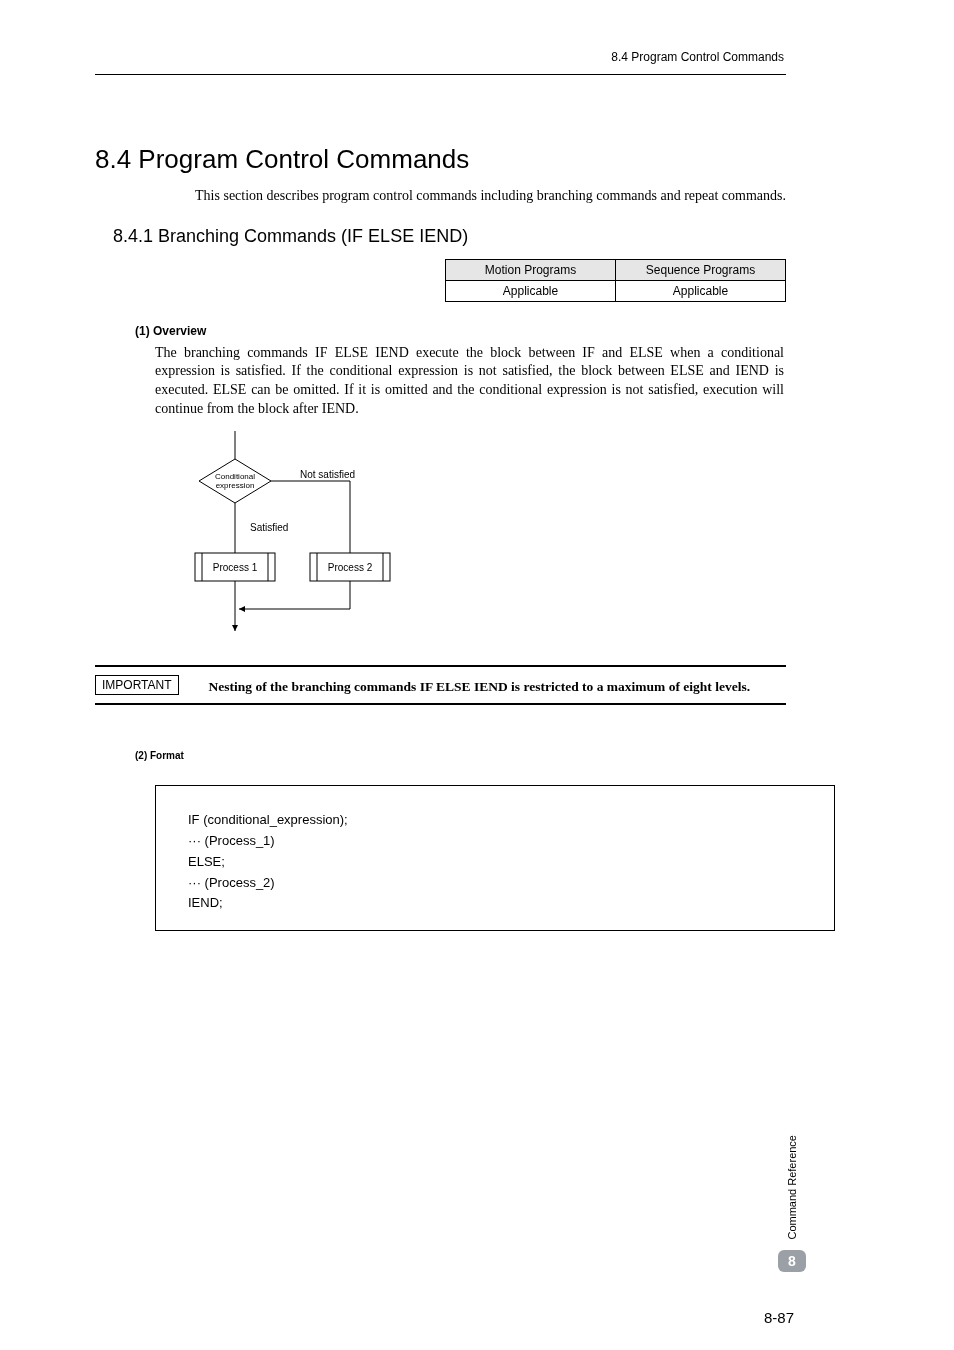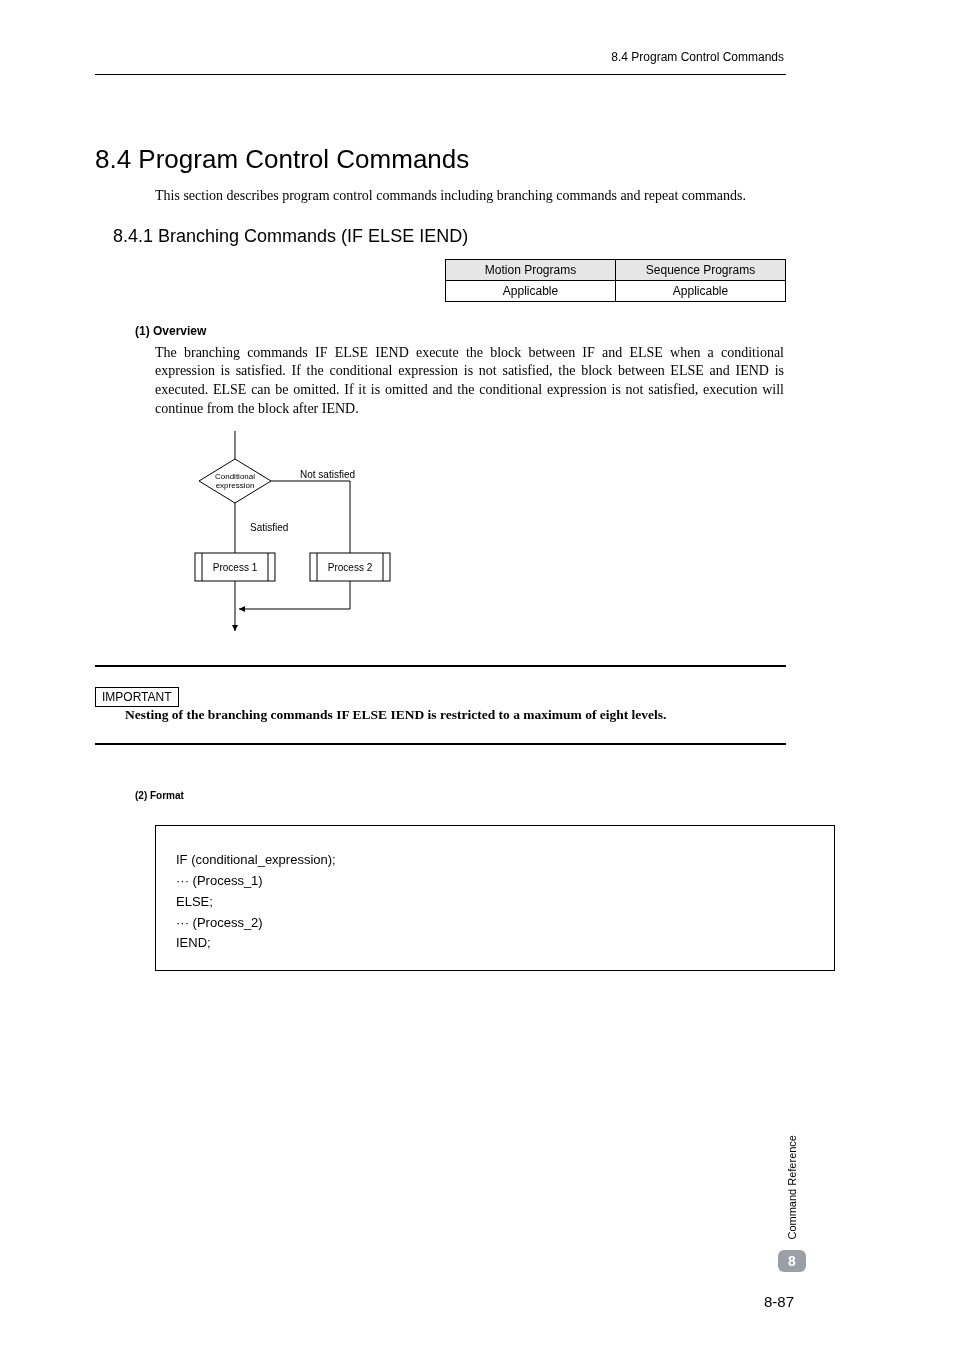--- a/index.html
+++ b/index.html
@@ -1,45 +1,45 @@
 <!DOCTYPE html>
 <html><head>
 <meta charset="utf-8">
 <style>
   * { box-sizing: border-box; margin: 0; padding: 0; }
   html, body { width: 954px; height: 1350px; background: #ffffff; font-family: "Times New Roman", Times, serif; color: #000; }
   .page { position: relative; width: 846px; height: 1350px; padding: 50px 60px 40px 95px; }
   .top-header { font-family: Arial, Helvetica, sans-serif; font-size: 12px; text-align: right; padding-right: 2px; }
   .top-rule { border: none; border-top: 1.5px solid #000; margin-top: 10px; }
   .section-title { font-family: Arial, Helvetica, sans-serif; font-size: 26px; font-weight: 400; margin-top: 70px; line-height: 1.1; }
-  .section-desc { font-size: 14px; margin-top: 14px; margin-left: 60px; }
+  .section-desc { font-size: 14px; margin-top: 14px; margin-left: 60px; text-align: right; }
   .subsection-title { font-family: Arial, Helvetica, sans-serif; font-size: 18px; font-weight: 400; margin-top: 22px; margin-left: 18px; }
 
   .applic-table { border-collapse: collapse; margin-left: auto; margin-top: 12px; font-family: Arial, Helvetica, sans-serif; font-size: 12px; }
   .applic-table th, .applic-table td { border: 1px solid #000; width: 170px; text-align: center; padding: 3px 0; }
   .applic-table th { background: #e6e6e6; font-weight: 400; }
 
   .overview-title { font-family: Arial, Helvetica, sans-serif; font-size: 12px; margin-top: 22px; margin-left: 40px; }
   .overview-body { font-size: 14px; line-height: 1.35; margin-top: 6px; margin-left: 60px; margin-right: 2px; text-align: justify; }
 
   .flowchart { position: relative; width: 220px; height: 220px; margin-left: 60px; margin-top: 12px; font-family: Arial, Helvetica, sans-serif; font-size: 10px; text-decoration: underline; }
 
   .important-block { margin-top: 14px; margin-left: 0px; }
   .important-rule-top { border: none; border-top: 2px solid #000; margin: 0; }
   .important-rule-bot { border: none; border-top: 2px solid #000; margin: 0; }
-  .important-row { display: flex; align-items: flex-start; padding: 20px 0; flex-direction: column; }
+  .important-row { display: flex; align-items: flex-end; padding: 8px 0; }
   .important-label { font-family: Arial, Helvetica, sans-serif; font-size: 12px; border: 1.5px solid #000; padding: 2px 6px; margin-left: 0; }
   .important-text { font-size: 13.5px; margin-left: 30px; font-weight: bold; }
 
   .format-title { font-family: Arial, Helvetica, sans-serif; font-size: 10px; margin-top: 45px; margin-left: 40px; }
-  .format-box { font-family: Arial, Helvetica, sans-serif; font-size: 13px; border: 1px solid #000; margin-left: 60px; margin-top: 24px; padding: 24px 20px 16px 20px; line-height: 1.6; width: 680px; }
+  .format-box { font-family: Arial, Helvetica, sans-serif; font-size: 13px; border: 1px solid #000; margin-left: 60px; margin-top: 24px; padding: 24px 20px 16px 32px; line-height: 1.6; width: 680px; }
 
   .side-label { position: absolute; right: 48px; bottom: 110px; font-family: Arial, Helvetica, sans-serif; font-size: 11px; writing-mode: vertical-rl; transform: rotate(180deg); text-align: center; }
   .side-badge { position: absolute; right: 40px; bottom: 78px; width: 28px; height: 22px; border-radius: 6px; background: #9aa0a5; color: #fff; font-family: Arial, Helvetica, sans-serif; font-weight: bold; font-size: 14px; display: flex; align-items: center; justify-content: center; }
-  .page-number { position: absolute; right: 52px; bottom: 40px; font-family: Arial, Helvetica, sans-serif; font-size: 15px; }
+  .page-number { position: absolute; right: 52px; bottom: 24px; font-family: Arial, Helvetica, sans-serif; font-size: 15px; }
 </style>
 </head>
 <body>
 
 <div class="page">
 
   <div class="top-header">8.4  Program Control Commands</div>
   <hr class="top-rule">
 
   <h1 class="section-title">8.4  Program Control Commands</h1>

